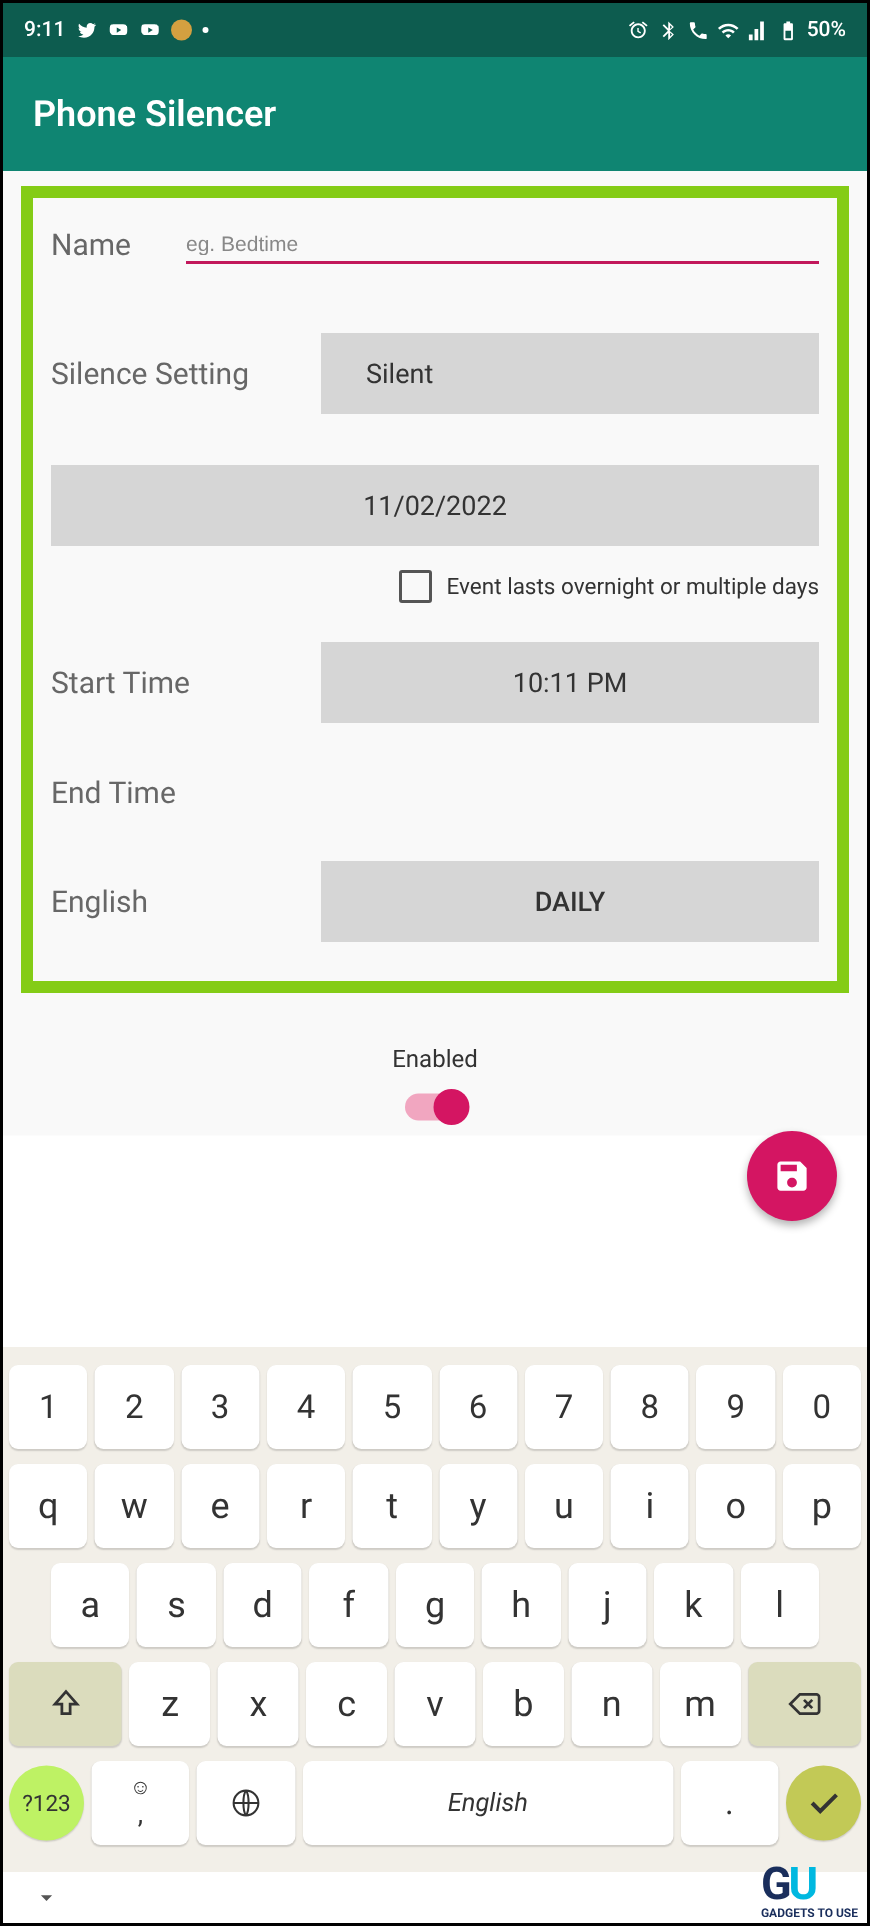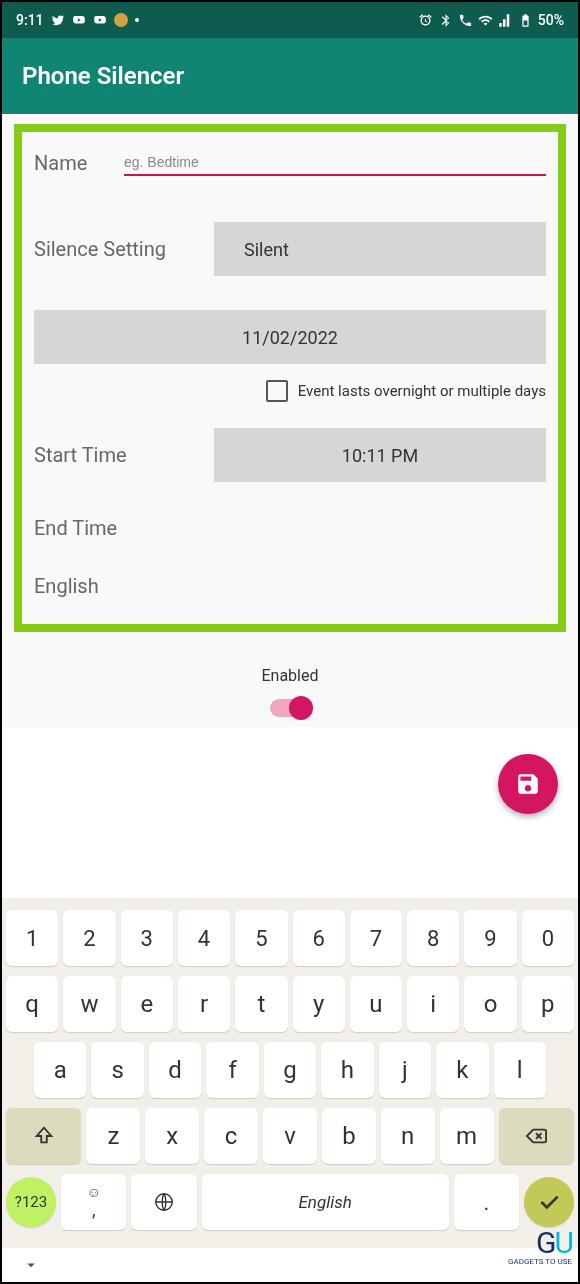--- a/index.html
+++ b/index.html
@@ -205,25 +205,25 @@
     height: 34px;
     background: #fff;
     display:flex;
     align-items:center;
     padding: 0 20px;
   }
   .nav-bar svg { width: 18px; height: 18px; fill: #555; }
   .watermark {
     position: absolute;
     right: 6px;
-    bottom: 16px;
+    bottom: 2px;
     font-size: 8px;
-    font-weight: normal;
+    font-weight: bold;
     color: #1a2e5c;
-    text-align: right;
+    text-align: left;
     line-height: 1;
   }
   .watermark .gu {
     font-size: 30px;
     letter-spacing: -2px;
     color: #1a2e5c;
   }
   .watermark .gu .u { color:#00b8e0; }
 </style>
 </head>
@@ -290,20 +290,21 @@
     </div>
     <div class="row">
       <div class="label">Start Time</div>
       <div class="value-box center">10:11 PM</div>
     </div>
     <div class="row">
       <div class="label">End Time</div>
     </div>
     <div class="row" style="margin-bottom:0;">
       <div class="label">English</div>
+      <div class="value-box center" style="font-weight:500;">DAILY</div>
     </div>
   </div>
   <div class="enabled-row">
     <span>Enabled</span>
     <div class="toggle"></div>
   </div>
 </div>
 
 <div class="fab">
   <svg viewBox="0 0 24 24">

